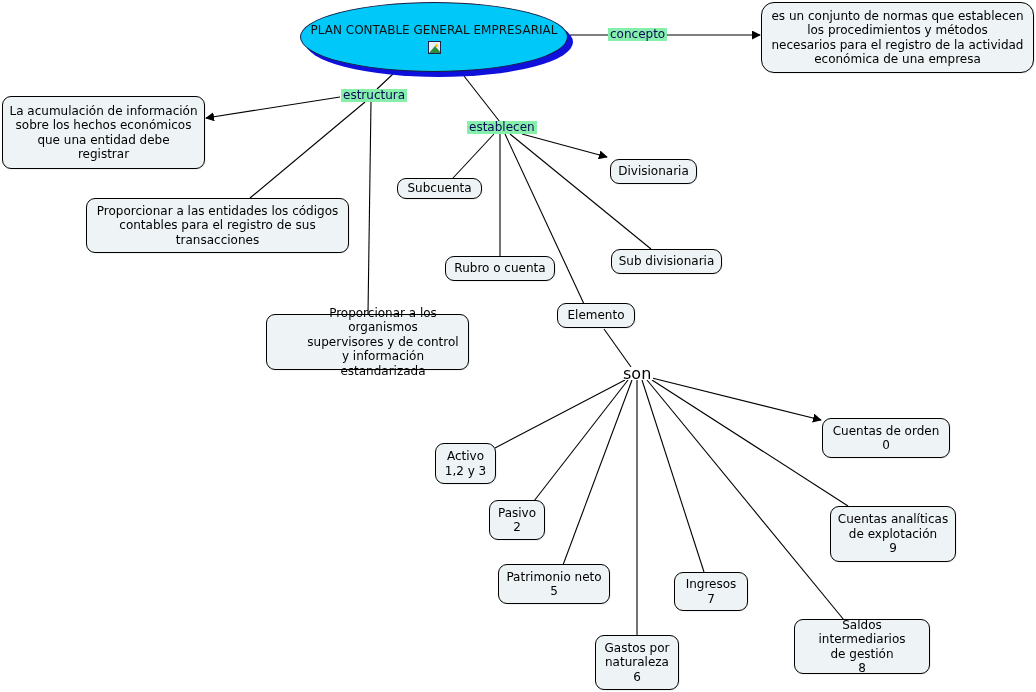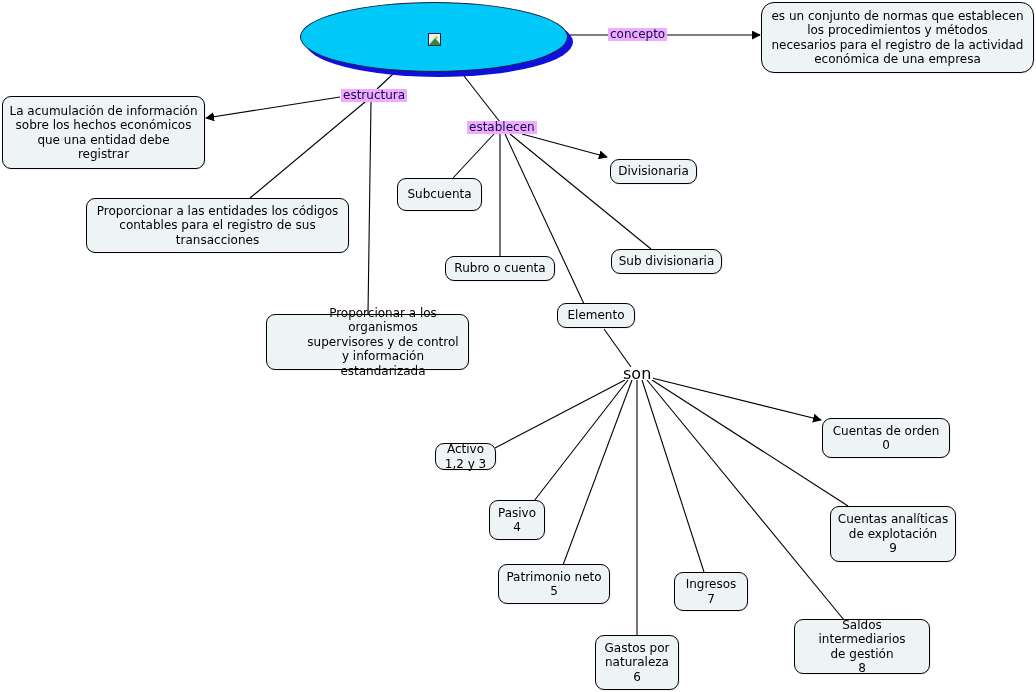--- a/index.html
+++ b/index.html
@@ -3,21 +3,21 @@
 <meta charset="utf-8">
 <style>
   html, body { margin:0; padding:0; background:#ffffff; }
   body { width:1036px; height:692px; position:relative; overflow:hidden;
          font-family:"DejaVu Sans","Liberation Sans",sans-serif; color:#000; }
   #links { position:absolute; left:0; top:0; width:1036px; height:692px; }
   .node { position:absolute; box-sizing:border-box; background:#eef3f5;
           border:1px solid #000; border-radius:9px; font-size:12px; line-height:14.5px;
           text-align:center; display:flex; align-items:center; justify-content:center;
           white-space:pre-line; padding:2px 6px; box-shadow:1px 1px 0 rgba(0,0,0,0.05); }
-  .linkword { position:absolute; font-size:12px; line-height:13px; background:#f0abfc;
+  .linkword { position:absolute; font-size:12px; line-height:13px; background:#86efac;
               color:#0a0a55; padding:0 2px; white-space:nowrap; }
   .plainword { position:absolute; font-size:16px; line-height:13px; background:#fff;
                padding:0 2px; white-space:nowrap; }
   #root-shadow { position:absolute; left:305px; top:7px; width:268px; height:70px;
                  border-radius:50%; background:#1010dd; }
   #root { position:absolute; left:300px; top:2px; width:268px; height:70px;
           border-radius:50%; background:#00c8f8; border:1px solid #1a1a40; box-sizing:border-box;
           display:flex; flex-direction:column; align-items:center; justify-content:center;
           font-size:12px; }
   #root .title { color:#111; margin-top:2px; }
@@ -63,20 +63,21 @@
     <line x1="637" y1="380" x2="637" y2="635"></line>
     <line x1="642" y1="380" x2="704" y2="572"></line>
     <line x1="647" y1="380" x2="844" y2="620"></line>
     <line x1="652" y1="380" x2="848" y2="506"></line>
     <line x1="652" y1="378" x2="821" y2="420" marker-end="url(#arrow)"></line>
   </g>
 </svg>
 
 <div id="root-shadow"></div>
 <div id="root">
+  <span class="title">PLAN CONTABLE GENERAL EMPRESARIAL</span>
   <span class="img-icon">
       <span class="sun"></span>
       <span class="mtn"></span>
     </span>
 </div>
 
 <div class="linkword" style="left:608px; top:28px;">concepto</div>
 <div class="linkword" style="left:341px; top:89px;">estructura</div>
 <div class="linkword" style="left:467px; top:121px;">establecen</div>
 <div class="plainword" style="left:621px; top:367px;">son</div>
@@ -89,30 +90,30 @@
 sobre los hechos económicos
 que una entidad debe
 registrar</div>
 <div class="node" style="left:86px; top:198px; width:263px; height:55px;">Proporcionar a las entidades los códigos
 contables para el registro de sus
 transacciones</div>
 <div class="node" style="left:266px; top:314px; width:203px; height:56px;padding-left:37px;">Proporcionar a los organismos
 supervisores y de control
 y información estandarizada</div>
 
-<div class="node" style="left:397px; top:178px; width:85px; height:33px;">Subcuenta</div>
+<div class="node" style="left:397px; top:178px; width:85px; height:21px;">Subcuenta</div>
 <div class="node" style="left:610px; top:159px; width:87px; height:25px;">Divisionaria</div>
 <div class="node" style="left:445px; top:256px; width:110px; height:25px;">Rubro o cuenta</div>
 <div class="node" style="left:611px; top:249px; width:111px; height:25px;">Sub divisionaria</div>
 <div class="node" style="left:557px; top:303px; width:78px; height:25px;">Elemento</div>
 
-<div class="node" style="left:435px; top:443px; width:61px; height:27px;">Activo
+<div class="node" style="left:435px; top:443px; width:61px; height:41px;">Activo
 1,2 y 3</div>
 <div class="node" style="left:489px; top:500px; width:56px; height:40px;">Pasivo
-4</div>
+2</div>
 <div class="node" style="left:498px; top:564px; width:112px; height:40px;">Patrimonio neto
 5</div>
 <div class="node" style="left:595px; top:635px; width:84px; height:55px;">Gastos por
 naturaleza
 6</div>
 <div class="node" style="left:674px; top:572px; width:74px; height:39px;">Ingresos
 7</div>
 <div class="node" style="left:794px; top:619px; width:136px; height:55px;">Saldos intermediarios
 de gestión
 8</div>

